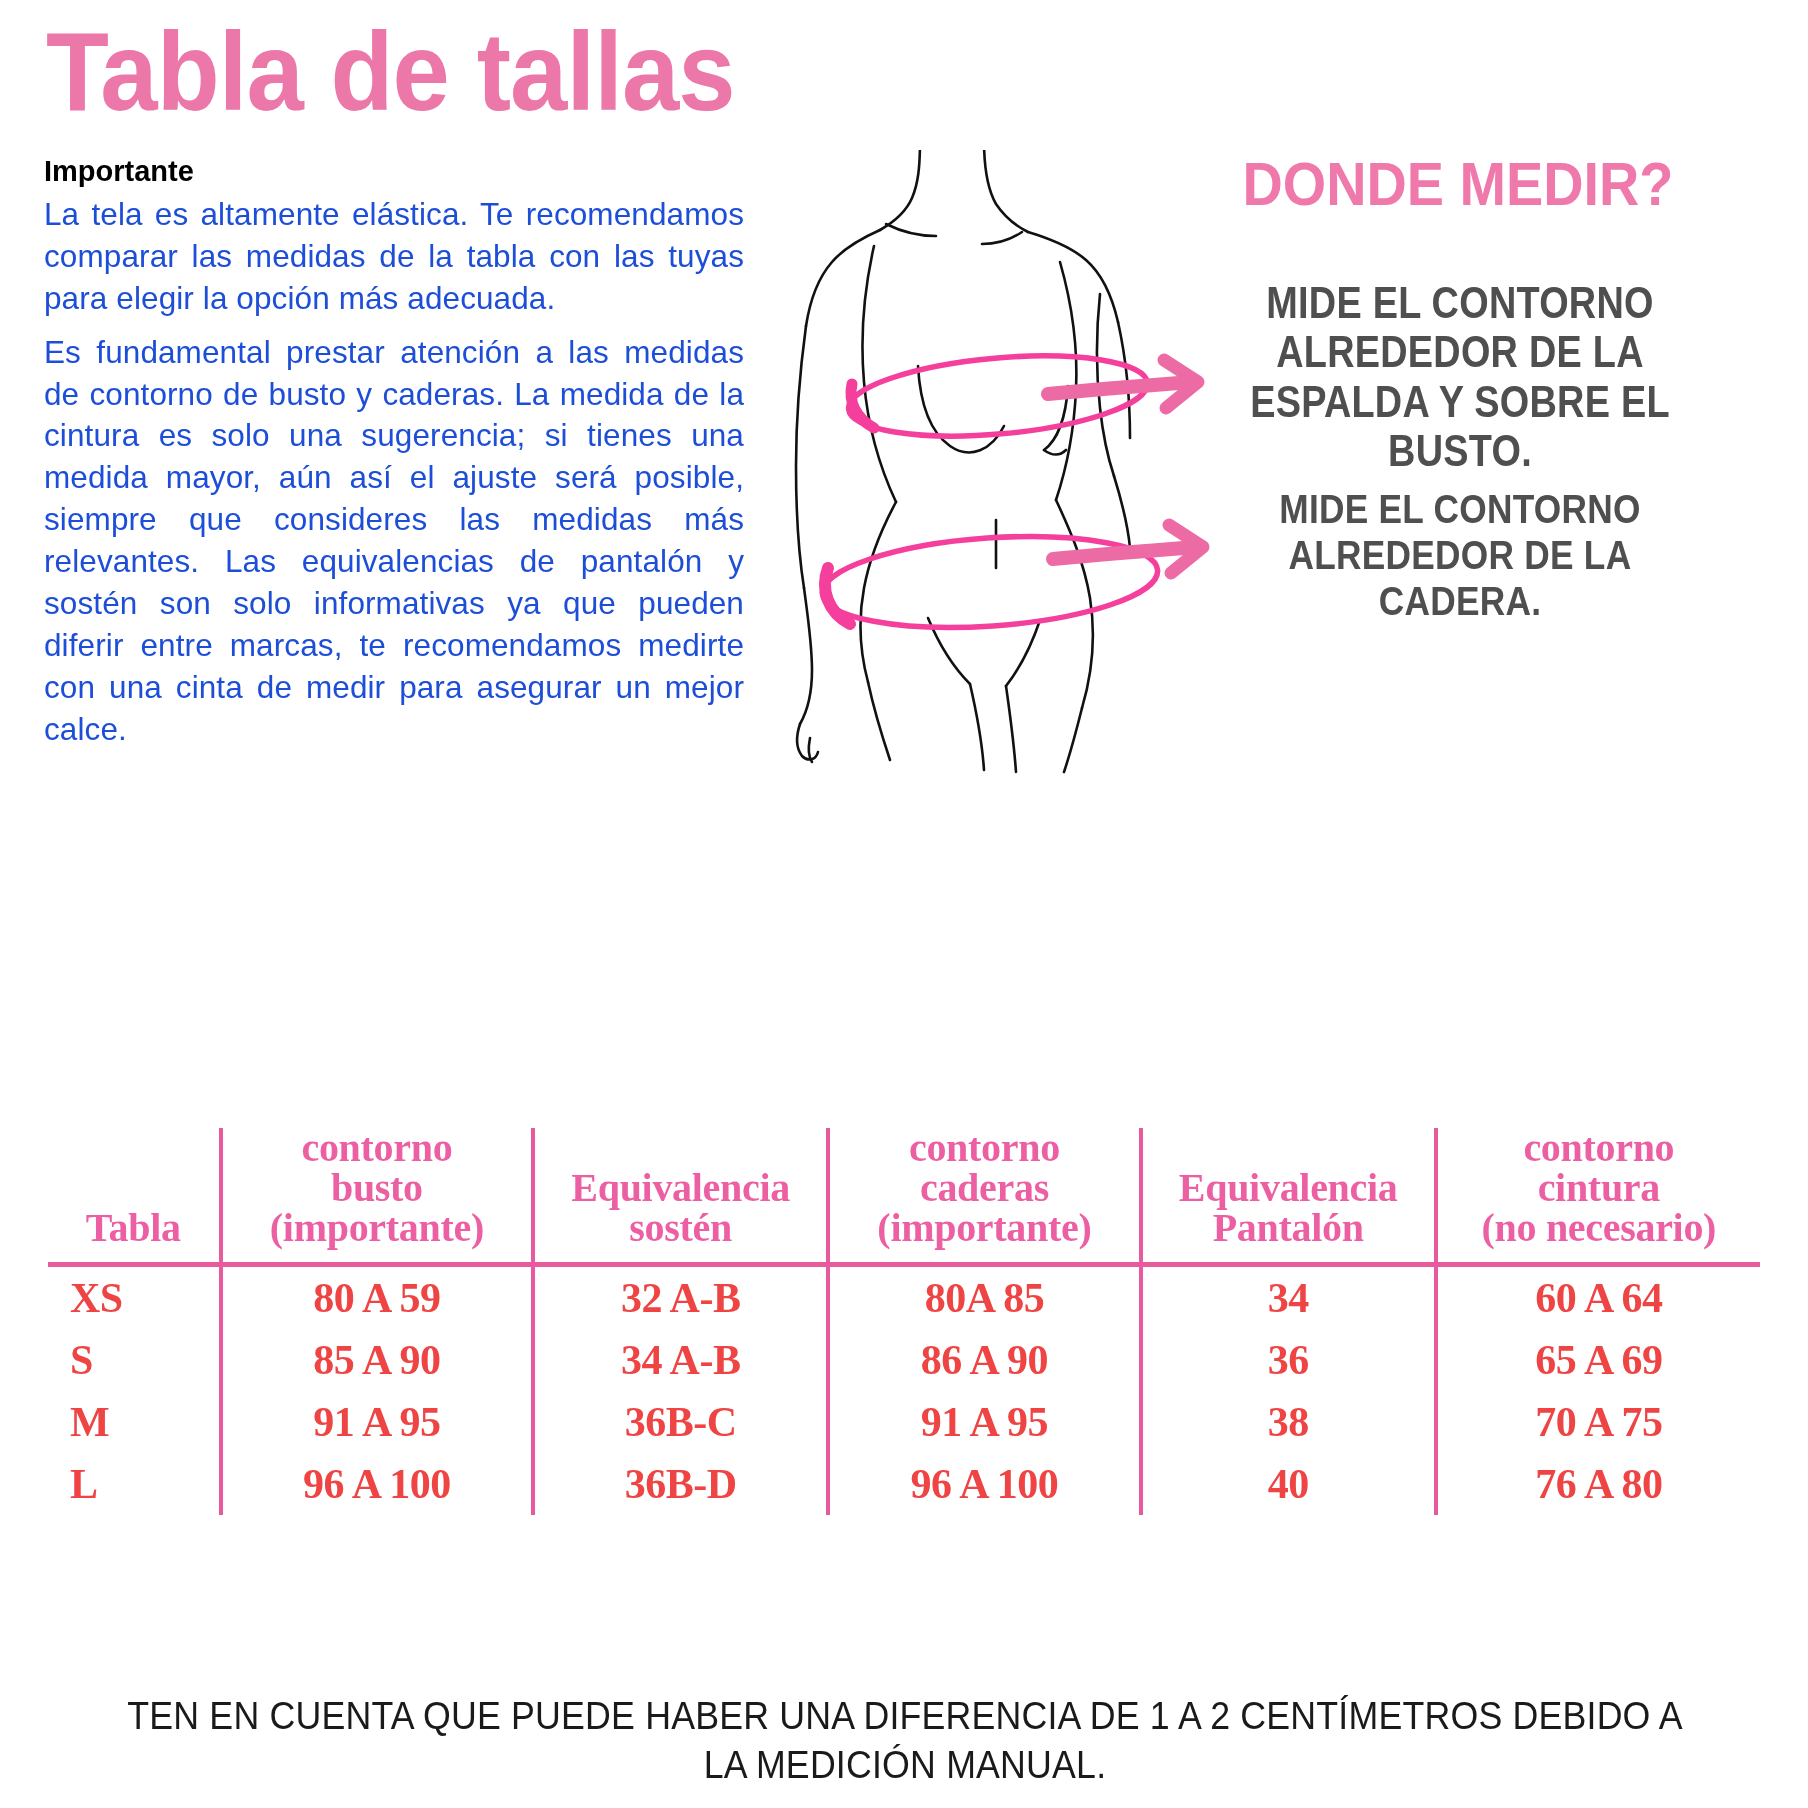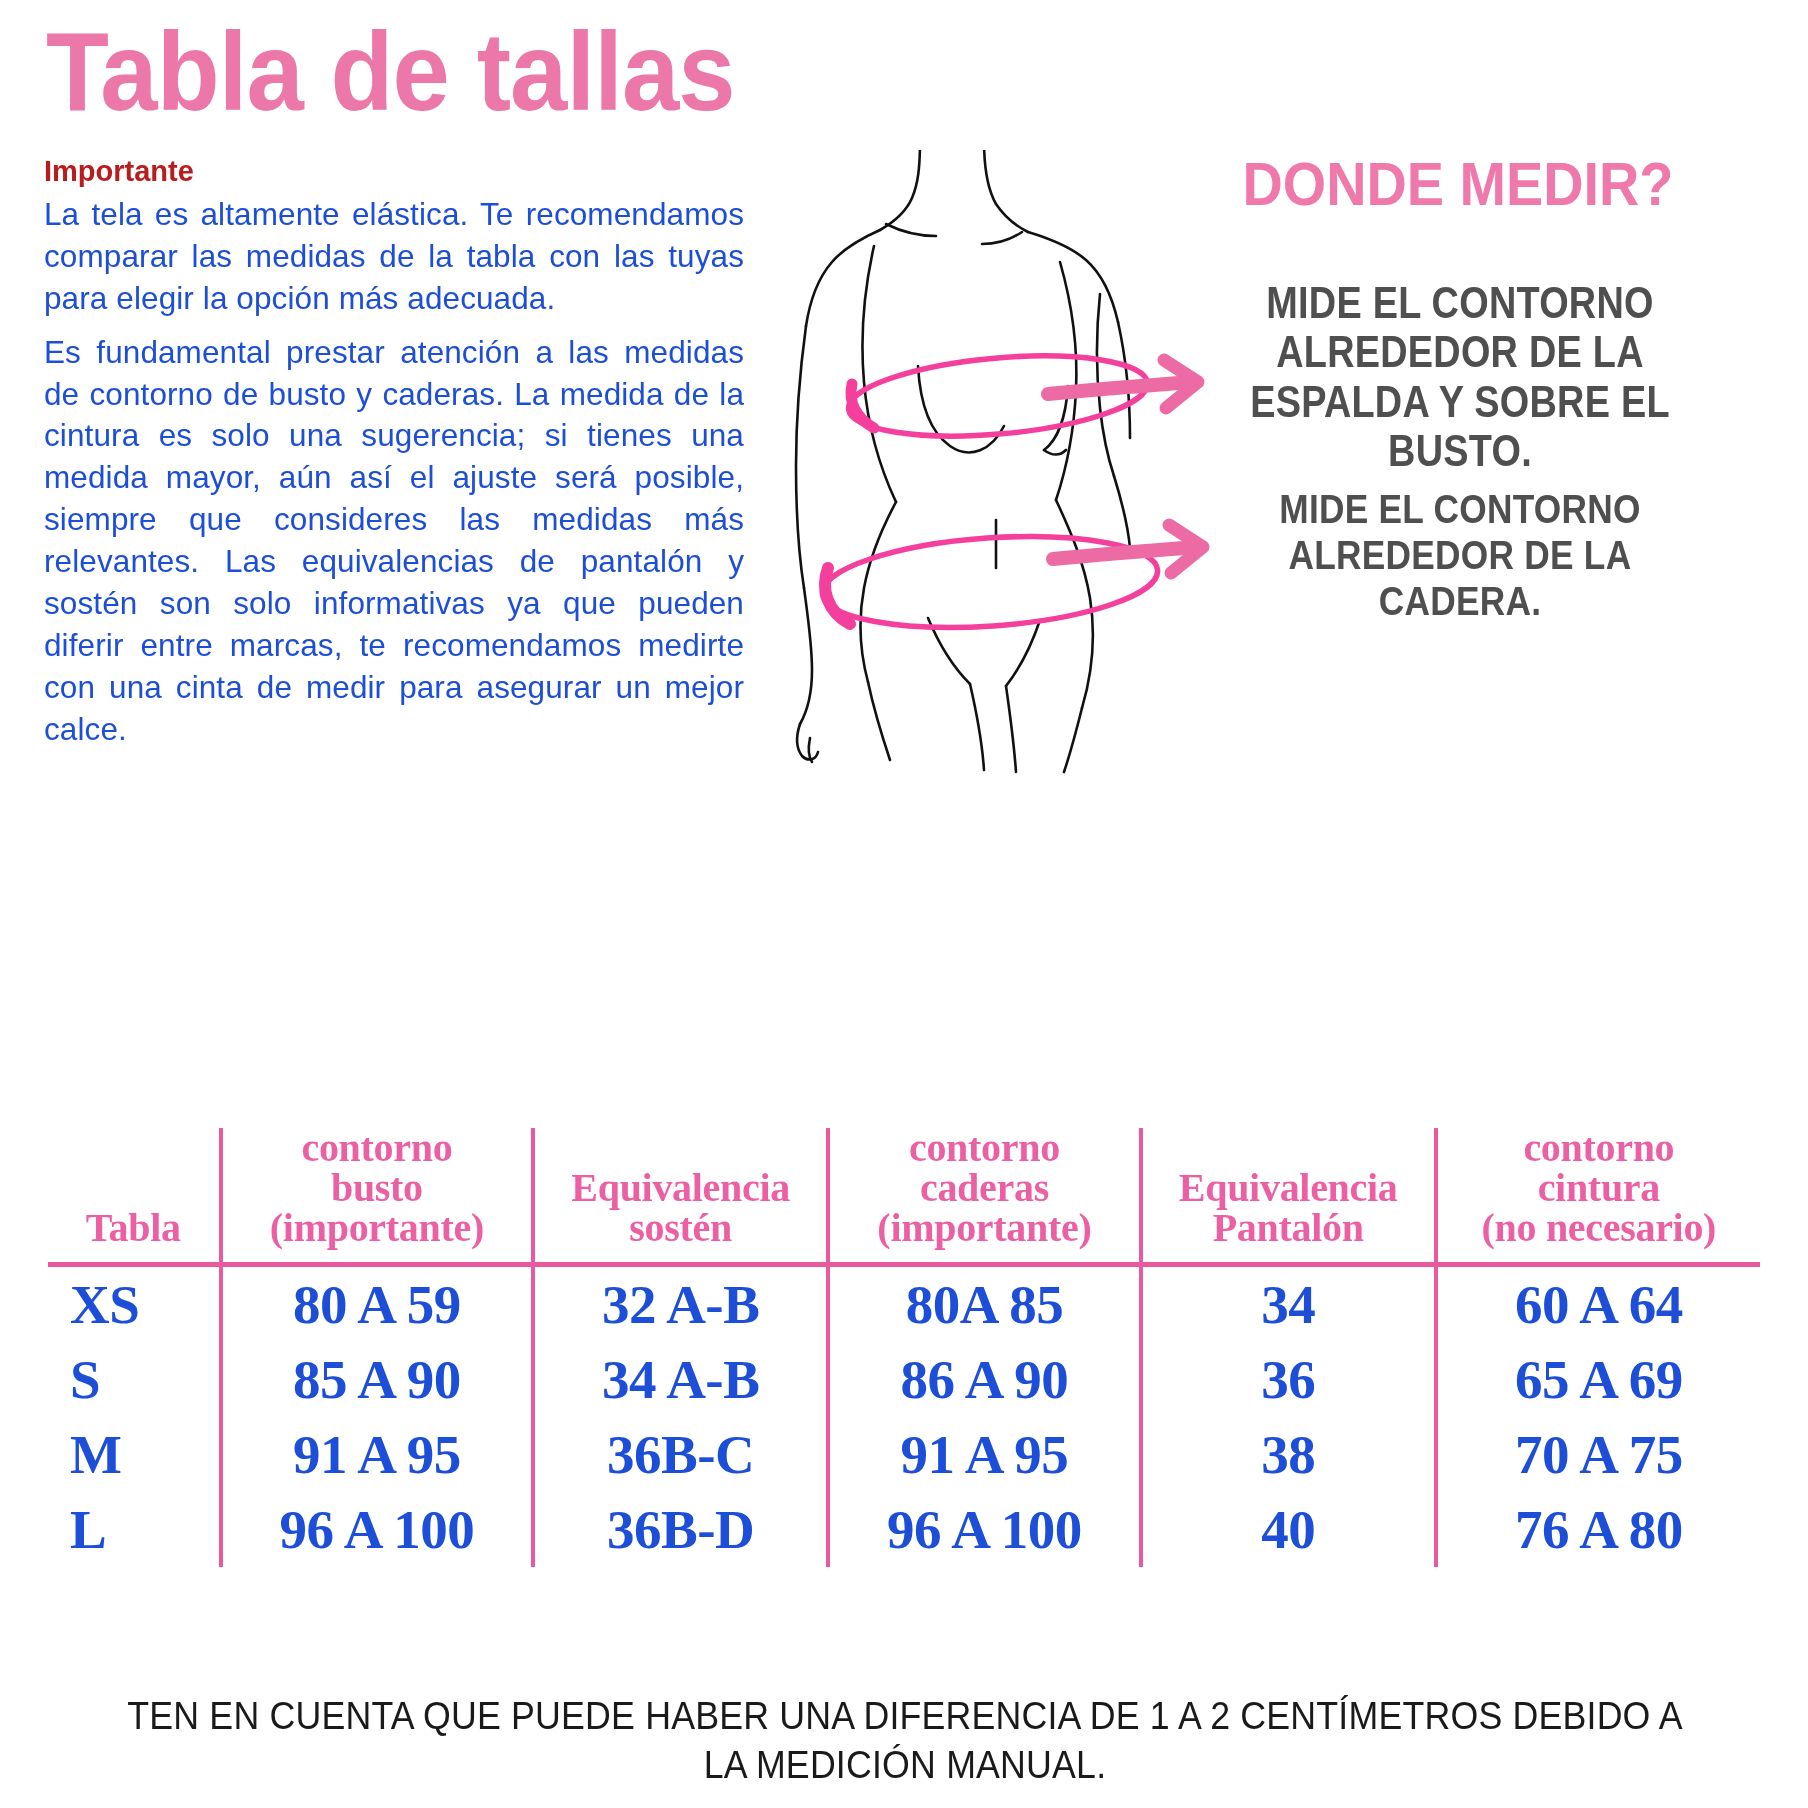--- a/index.html
+++ b/index.html
@@ -34,21 +34,21 @@
   
   .left-col {
     position: absolute;
     left: 44px;
     top: 155px;
     width: 700px;
   }
   .important-label {
     font-size: 29px;
     font-weight: bold;
-    color: #b91c1c;
+    color: #000000;
     letter-spacing: 0px;
     margin-bottom: 6px;
   }
   .body-para {
     font-size: 31.5px;
     line-height: 1.33;
     color: #1d4ed8;
     text-align: justify;
     text-justify: inter-word;
     letter-spacing: 0.1px;
@@ -123,22 +123,22 @@
     text-align: center;
     border-bottom: 5px solid #e8599d;
     letter-spacing: -0.3px;
   }
   .sizetable th .bigword {
     display: block;
   }
   .sizetable td {
     font-family: "Liberation Serif", serif;
     font-weight: bold;
-    font-size: 55px;
-    color: #1d4ed8;
+    font-size: 42px;
+    color: #ef4444;
     text-align: center;
     padding: 10px 4px;
     letter-spacing: -0.5px;
     line-height: 1.0;
   }
   .sizetable td.talla-cell {
     text-align: left;
     padding-left: 22px;
   }
   .col-sep { border-left: 4px solid #e8599d; }

